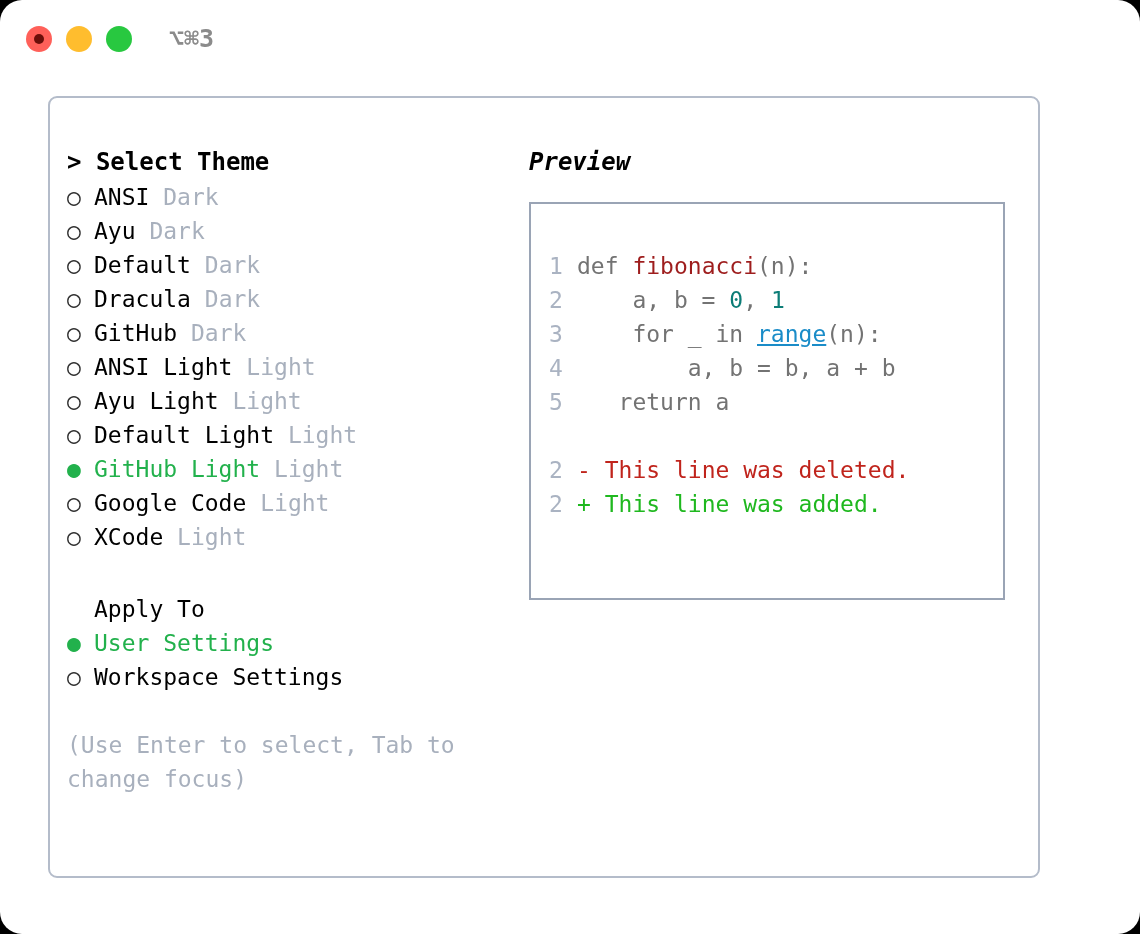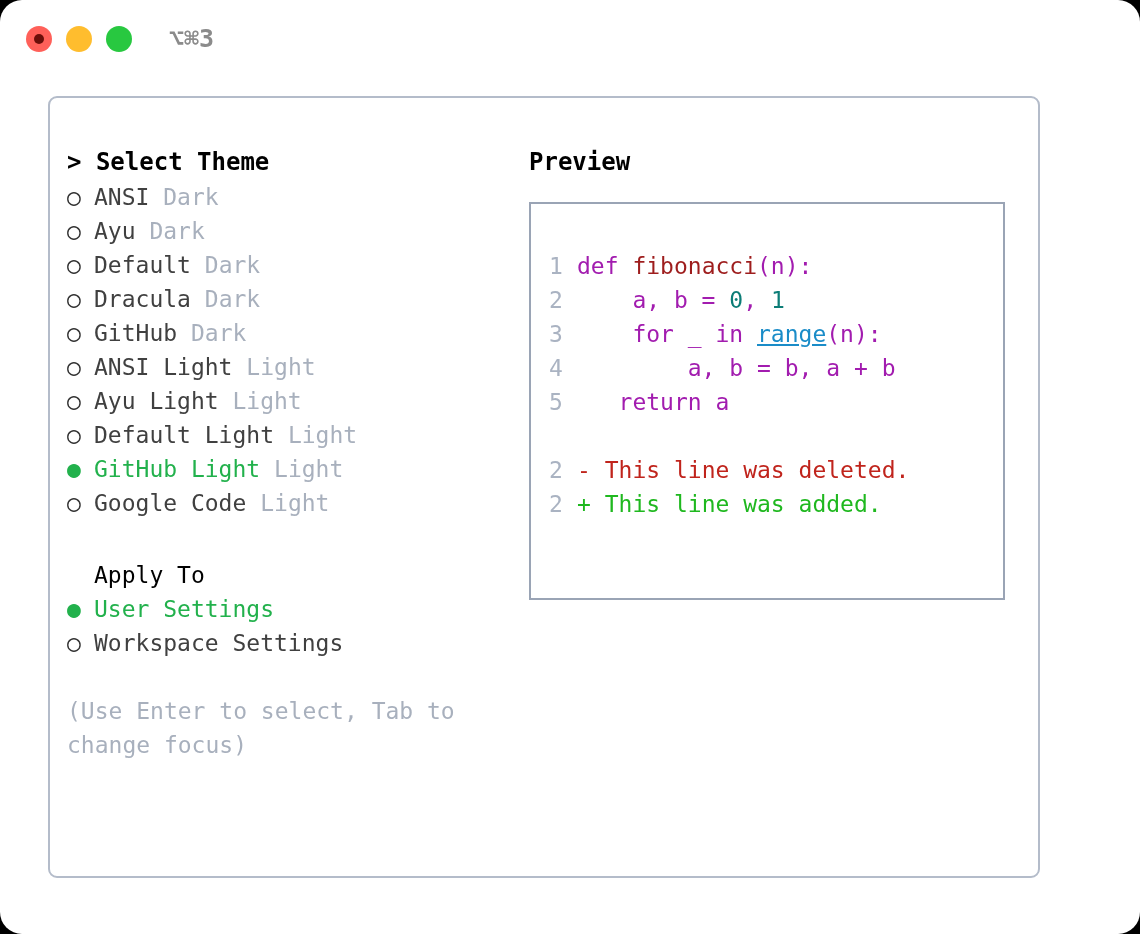--- a/index.html
+++ b/index.html
@@ -91,21 +91,21 @@
     white-space: pre;
     color: #333333;
   }
   .row .bullet {
     display: inline-block;
     width: 27px;
     color: #333333;
   }
   .row .bullet.filled { color: #22b14c; }
   .row.selected .name { color: #22b14c; }
-  .row .name { color: #404040; }
+  .row .name { color: #000000; }
   .row .variant { color: #a8b0bd; }
 
   #select-theme-header {
     height: 36px;
     line-height: 36px;
     font-size: 24px;
     font-weight: bold;
     color: #000000;
     white-space: pre;
   }
@@ -136,20 +136,21 @@
     top: 46px;
     width: 490px;
   }
   #preview-header {
     height: 36px;
     line-height: 36px;
     font-size: 24px;
     font-weight: bold;
     color: #000000;
     white-space: pre;
+    font-style: italic;
   }
   #preview-box {
     margin-top: 22px;
     width: 476px;
     height: 398px;
     border: 2px solid #9aa4b5;
     box-sizing: border-box;
     background: #ffffff;
     position: relative;
   }
@@ -169,21 +170,21 @@
   .code-line .ln {
     display: inline-block;
     width: 28px;
     color: #aab3c2;
   }
   .blank-line { height: 34px; }
 
   .tok-func  { color: #9e1d1d; }
   .tok-num   { color: #0d7d77; }
   .tok-call  { color: #1a8cc8; text-decoration: underline; }
-  .tok-plain { color: #a21caf; }
+  .tok-plain { color: #737373; }
 
   .diff-ctx { color: #808080; }
   .diff-del { color: #c0241c; }
   .diff-add { color: #1fb81f; }
 </style>
 </head>
 <body>
 
 <div id="window">
 
@@ -202,20 +203,21 @@
           <div class="row"><span class="bullet">○</span><span class="name">ANSI</span><span> </span><span class="variant">Dark</span></div>
           <div class="row"><span class="bullet">○</span><span class="name">Ayu</span><span> </span><span class="variant">Dark</span></div>
           <div class="row"><span class="bullet">○</span><span class="name">Default</span><span> </span><span class="variant">Dark</span></div>
           <div class="row"><span class="bullet">○</span><span class="name">Dracula</span><span> </span><span class="variant">Dark</span></div>
           <div class="row"><span class="bullet">○</span><span class="name">GitHub</span><span> </span><span class="variant">Dark</span></div>
           <div class="row"><span class="bullet">○</span><span class="name">ANSI Light</span><span> </span><span class="variant">Light</span></div>
           <div class="row"><span class="bullet">○</span><span class="name">Ayu Light</span><span> </span><span class="variant">Light</span></div>
           <div class="row"><span class="bullet">○</span><span class="name">Default Light</span><span> </span><span class="variant">Light</span></div>
           <div class="row selected"><span class="bullet filled">●</span><span class="name">GitHub Light</span><span> </span><span class="variant">Light</span></div>
           <div class="row"><span class="bullet">○</span><span class="name">Google Code</span><span> </span><span class="variant">Light</span></div>
+          <div class="row"><span class="bullet">○</span><span class="name">XCode</span><span> </span><span class="variant">Light</span></div>
         </div>
       <div id="spacer-apply"></div>
       <div id="apply-to-header">Apply To</div>
       <div id="apply-to-list">
           <div class="row selected"><span class="bullet filled">●</span><span class="name">User Settings</span></div>
           <div class="row"><span class="bullet">○</span><span class="name">Workspace Settings</span></div>
         </div>
       <div id="hint">(Use Enter to select, Tab to change focus)</div>
     </div>
 

